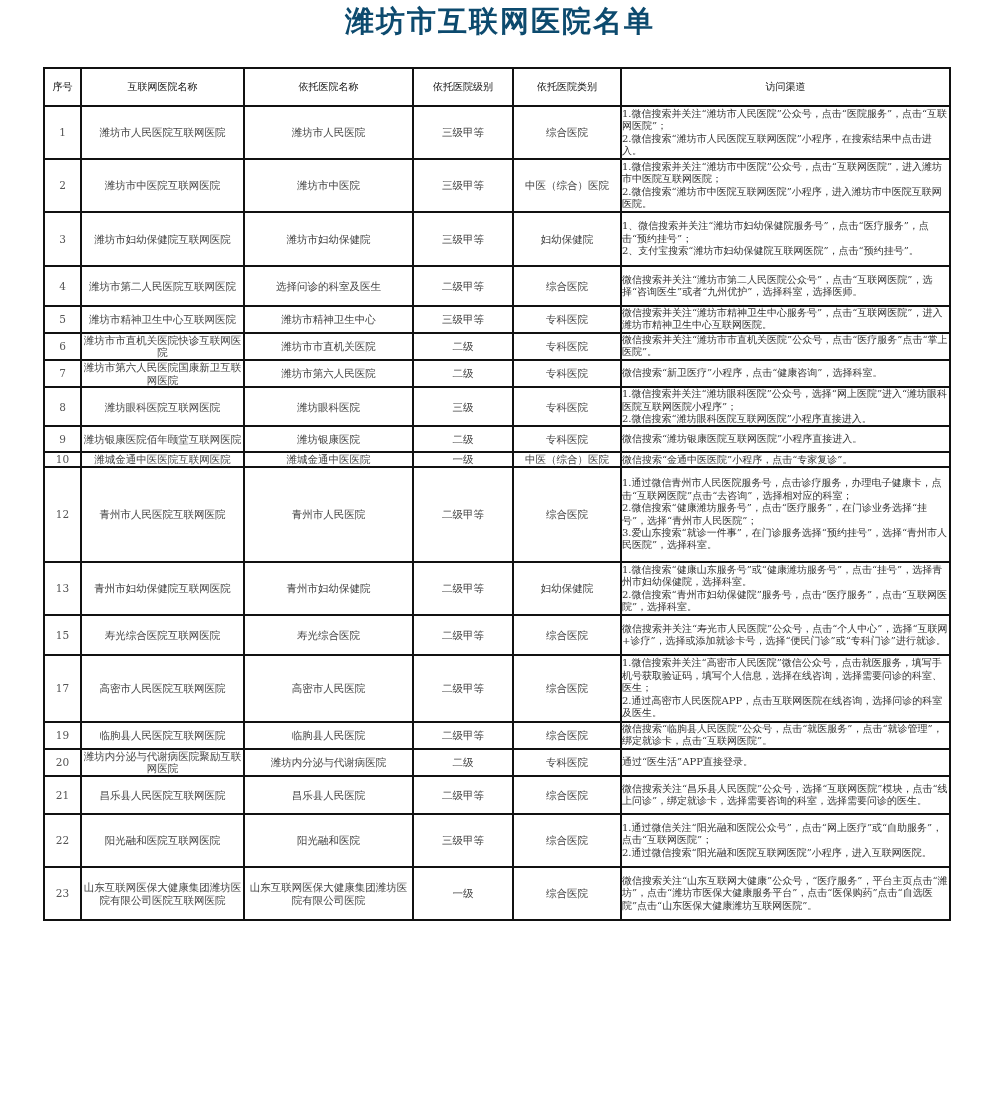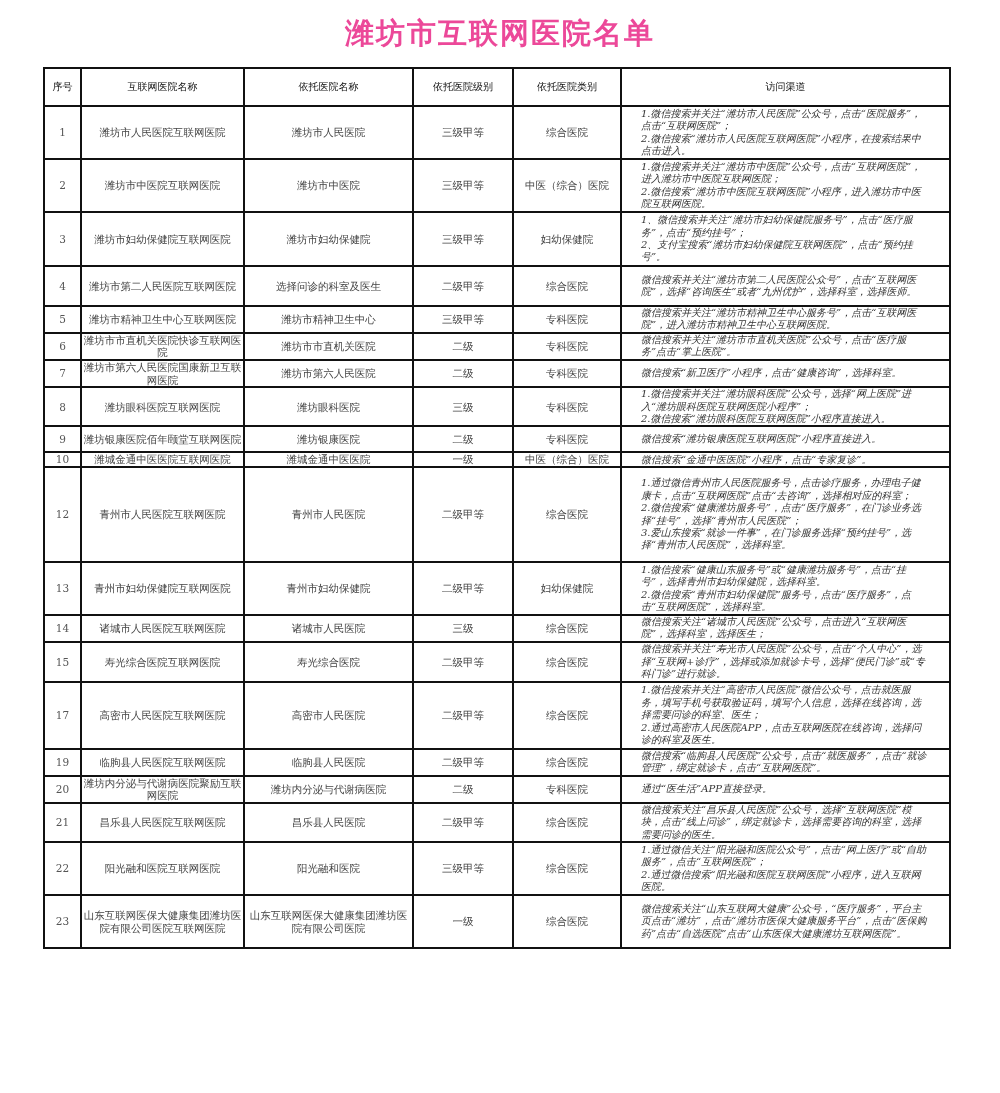--- a/index.html
+++ b/index.html
@@ -1,24 +1,24 @@
 <!DOCTYPE html>
 <html><head>
 <meta charset="utf-8">
 <style>
   html, body { margin:0; padding:0; background:#ffffff; }
   body { width:1000px; height:1093px; position:relative; overflow:hidden;
          font-family:"DejaVu Serif", "Liberation Serif", serif; color:#333; }
-  .title { position:absolute; left:0; top:14px; width:1000px; text-align:center;
-           font-family:"DejaVu Serif", serif; font-weight:bold; font-size:29px; color:#ec4899; letter-spacing:2px; }
+  .title { position:absolute; left:0; top:2px; width:1000px; text-align:center;
+           font-family:"DejaVu Serif", serif; font-weight:bold; font-size:29px; color:#0c4a6e; letter-spacing:2px; }
   table { position:absolute; left:43px; top:67px; width:906px; border-collapse:collapse; table-layout:fixed; }
   td, th { border:2px solid #111; padding:0 1px; text-align:center; vertical-align:middle;
            font-size:10.5px; line-height:12.6px; color:#444; overflow:hidden; }
   th { font-family:"DejaVu Sans", sans-serif; font-weight:normal; font-size:10px; color:#111; height:36px;margin-left:28px; }
-  td.ch { text-align:left; padding:0 19px; color:#333; font-size:10px; line-height:12.4px;font-style:italic; }
+  td.ch { text-align:left; padding:0 0; color:#333; font-size:10px; line-height:12.4px; }
   td.num { color:#555; }
 </style>
 </head>
 <body>
 
 <div class="title">潍坊市互联网医院名单</div>
 
 <table>
   <colgroup>
     <col style="width:37px">
@@ -128,28 +128,20 @@
         <td class="ch">1.通过微信青州市人民医院服务号，点击诊疗服务，办理电子健康卡，点击“互联网医院”点击“去咨询”，选择相对应的科室；<br>2.微信搜索“健康潍坊服务号”，点击“医疗服务”，在门诊业务选择“挂号”，选择“青州市人民医院”；<br>3.爱山东搜索“就诊一件事”，在门诊服务选择“预约挂号”，选择“青州市人民医院”，选择科室。</td>
       </tr>
       <tr style="height: 53px;">
         <td class="num">13</td>
         <td>青州市妇幼保健院互联网医院</td>
         <td>青州市妇幼保健院</td>
         <td>二级甲等</td>
         <td>妇幼保健院</td>
         <td class="ch">1.微信搜索“健康山东服务号”或“健康潍坊服务号”，点击“挂号”，选择青州市妇幼保健院，选择科室。<br>2.微信搜索“青州市妇幼保健院”服务号，点击“医疗服务”，点击“互联网医院”，选择科室。</td>
       </tr>
-      <tr style="height: 26px;">
-        <td class="num">14</td>
-        <td>诸城市人民医院互联网医院</td>
-        <td>诸城市人民医院</td>
-        <td>三级</td>
-        <td>综合医院</td>
-        <td class="ch">微信搜索关注“诸城市人民医院”公众号，点击进入“互联网医院”，选择科室，选择医生；</td>
-      </tr>
       <tr style="height: 40px;">
         <td class="num">15</td>
         <td>寿光综合医院互联网医院</td>
         <td>寿光综合医院</td>
         <td>二级甲等</td>
         <td>综合医院</td>
         <td class="ch">微信搜索并关注“寿光市人民医院”公众号，点击“个人中心”，选择“互联网+诊疗”，选择或添加就诊卡号，选择“便民门诊”或“专科门诊”进行就诊。</td>
       </tr>
       <tr style="height: 67px;">
         <td class="num">17</td>

